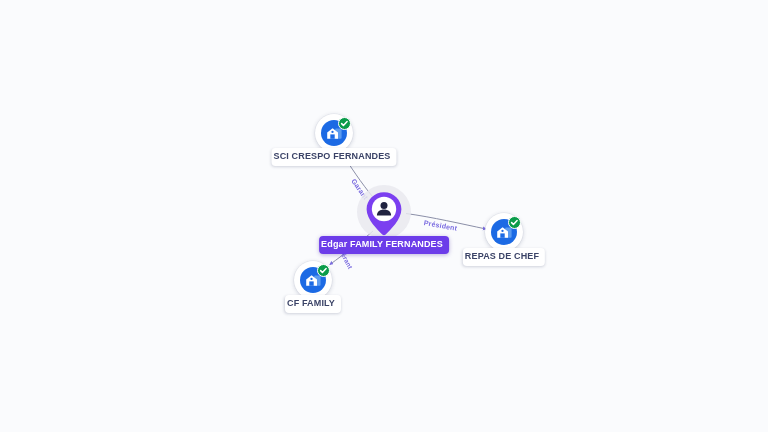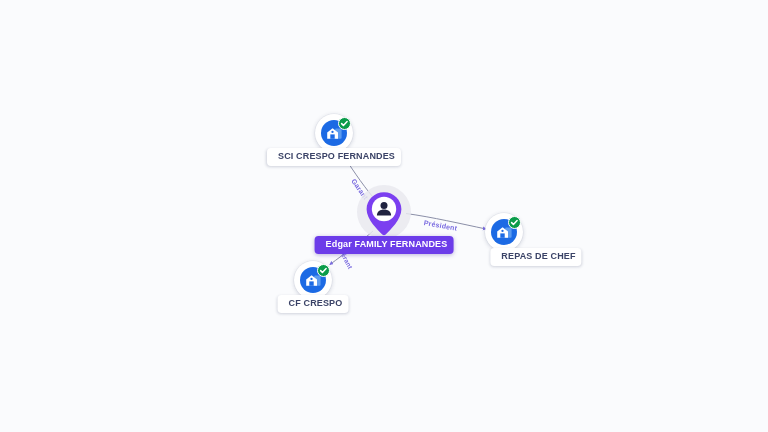--- a/index.html
+++ b/index.html
@@ -96,21 +96,21 @@
   .node-label {
     position: absolute;
     transform: translateX(-50%);
     white-space: nowrap;
     background: #ffffff;
     color: #3b4367;
     font-size: 9px;
     font-weight: 700;
     letter-spacing: .15px;
     line-height: 1;
-    padding: 4px 6px 5px 11px;
+    padding: 4px 6px 5px 2px;
     border-radius: 4px;
     box-shadow: 0 1px 3px rgba(40,50,90,.20);
   }
   .node-label.selected {
     background: #6c3ce9;
     color: #ffffff;
     box-shadow: 0 1px 4px rgba(70,40,160,.35);
     font-weight: 700;
   }
 
@@ -179,39 +179,39 @@
         <rect x="9.3" y="14.4" width="4.4" height="4.4" fill="#1c6ae4"></rect>
         <circle cx="11.5" cy="11.9" r="1.15" fill="#1c6ae4"></circle>
       </svg>
     </div>
     <div class="check-badge">
       <svg width="11" height="11" viewBox="0 0 11 11" xmlns="http://www.w3.org/2000/svg">
         <path d="M2.6 5.6 L4.4 7.4 L8.1 3.6" fill="none" stroke="#ffffff" stroke-width="1.5" stroke-linecap="round" stroke-linejoin="round"></path>
       </svg>
     </div>
   </div>
-  <div class="node-label" style="left:504px; top:248px;margin-left:32px;">REPAS DE CHEF</div>
+  <div class="node-label" style="left:504px; top:248px;">REPAS DE CHEF</div>
 
   <div class="node" style="left:313px; top:280px;">
     <div class="company-disc"></div>
     <div class="company-icon">
       <svg width="26" height="26" viewBox="0 0 26 26" xmlns="http://www.w3.org/2000/svg">
         <rect x="14.2" y="8.4" width="6.4" height="10.4" rx="1" fill="#5b9bf0"></rect>
         <path d="M6.2 12.6 L11.6 8.2 L17 12.6 L17 18.8 L6.2 18.8 Z" fill="#ffffff"></path>
         <rect x="9.3" y="14.4" width="4.4" height="4.4" fill="#1c6ae4"></rect>
         <circle cx="11.5" cy="11.9" r="1.15" fill="#1c6ae4"></circle>
       </svg>
     </div>
     <div class="check-badge">
       <svg width="11" height="11" viewBox="0 0 11 11" xmlns="http://www.w3.org/2000/svg">
         <path d="M2.6 5.6 L4.4 7.4 L8.1 3.6" fill="none" stroke="#ffffff" stroke-width="1.5" stroke-linecap="round" stroke-linejoin="round"></path>
       </svg>
     </div>
   </div>
-  <div class="node-label" style="left:313px; top:295px;">CF CRESPO</div>
+  <div class="node-label" style="left:313px; top:295px;">CF FAMILY</div>
 
   <div class="node" style="left:384px; top:212px;">
     <div class="person-halo"></div>
     <div class="person-pin">
       <svg width="40" height="48" viewBox="0 0 40 48" xmlns="http://www.w3.org/2000/svg">
         <path d="M20 2.2 C10.3 2.2 2.6 9.8 2.6 19.2 C2.6 29.4 13.6 39.6 18.3 44.6
                  C19.2 45.6 20.8 45.6 21.7 44.6 C26.4 39.6 37.4 29.4 37.4 19.2
                  C37.4 9.8 29.7 2.2 20 2.2 Z" fill="#7b3ff0"></path>
         <circle cx="20" cy="19" r="12.2" fill="#ffffff"></circle>
         <circle cx="20" cy="15.4" r="3.5" fill="#202340"></circle>

